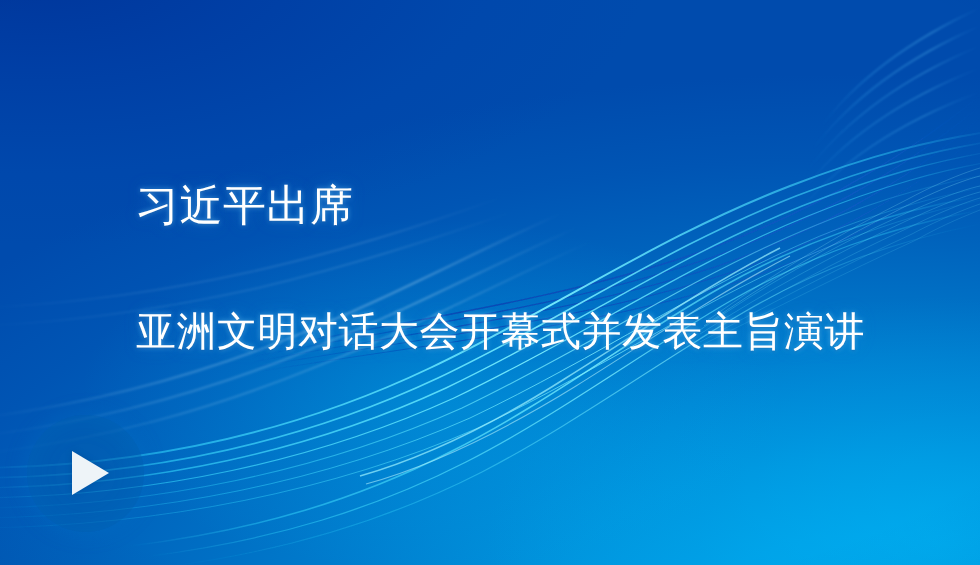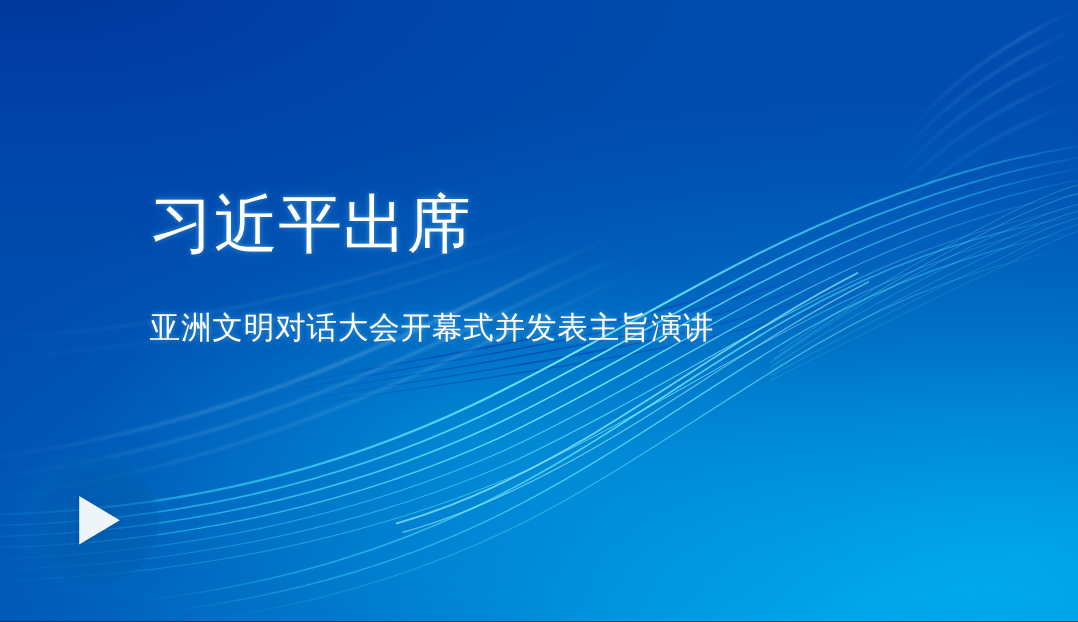--- a/index.html
+++ b/index.html
@@ -61,26 +61,26 @@
     color: #ffffff;
     font-weight: 400;
     letter-spacing: 0.5px;
     white-space: nowrap;
     text-shadow:
       0 0 5px rgba(120, 215, 255, 0.55),
       0 0 16px rgba(40, 150, 230, 0.40),
       0 1px 2px rgba(0, 40, 110, 0.30);
   }
   .line-1 {
-    font-size: 58px;
+    font-size: 43px;
     line-height: 54px;
-    margin-bottom: 39px;
+    margin-bottom: 72px;
   }
   .line-2 {
-    font-size: 28px;
+    font-size: 40px;
     line-height: 54px;
   }
   
   .play-button {
     position: absolute;
     left: 27px;
     top: 415px;
     width: 117px;
     height: 117px;
     border-radius: 50%;

